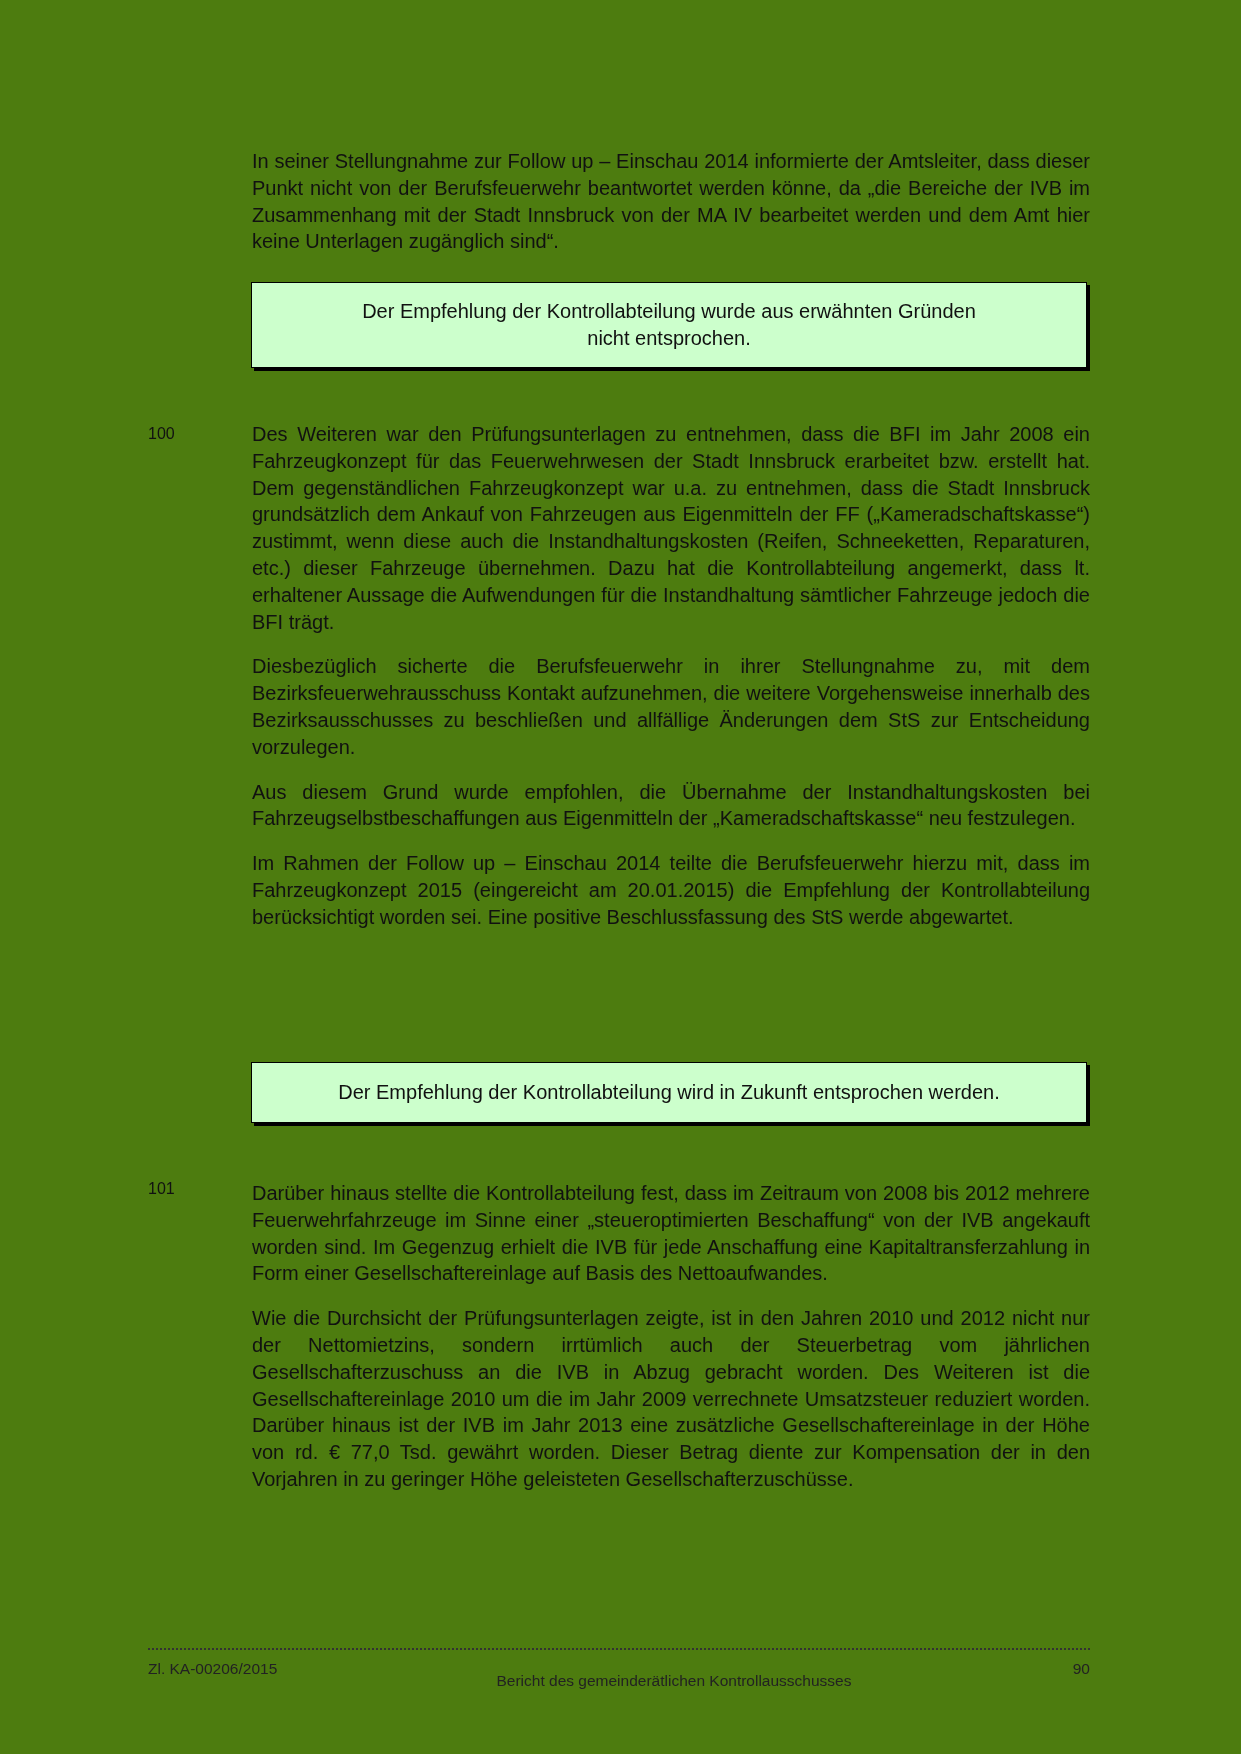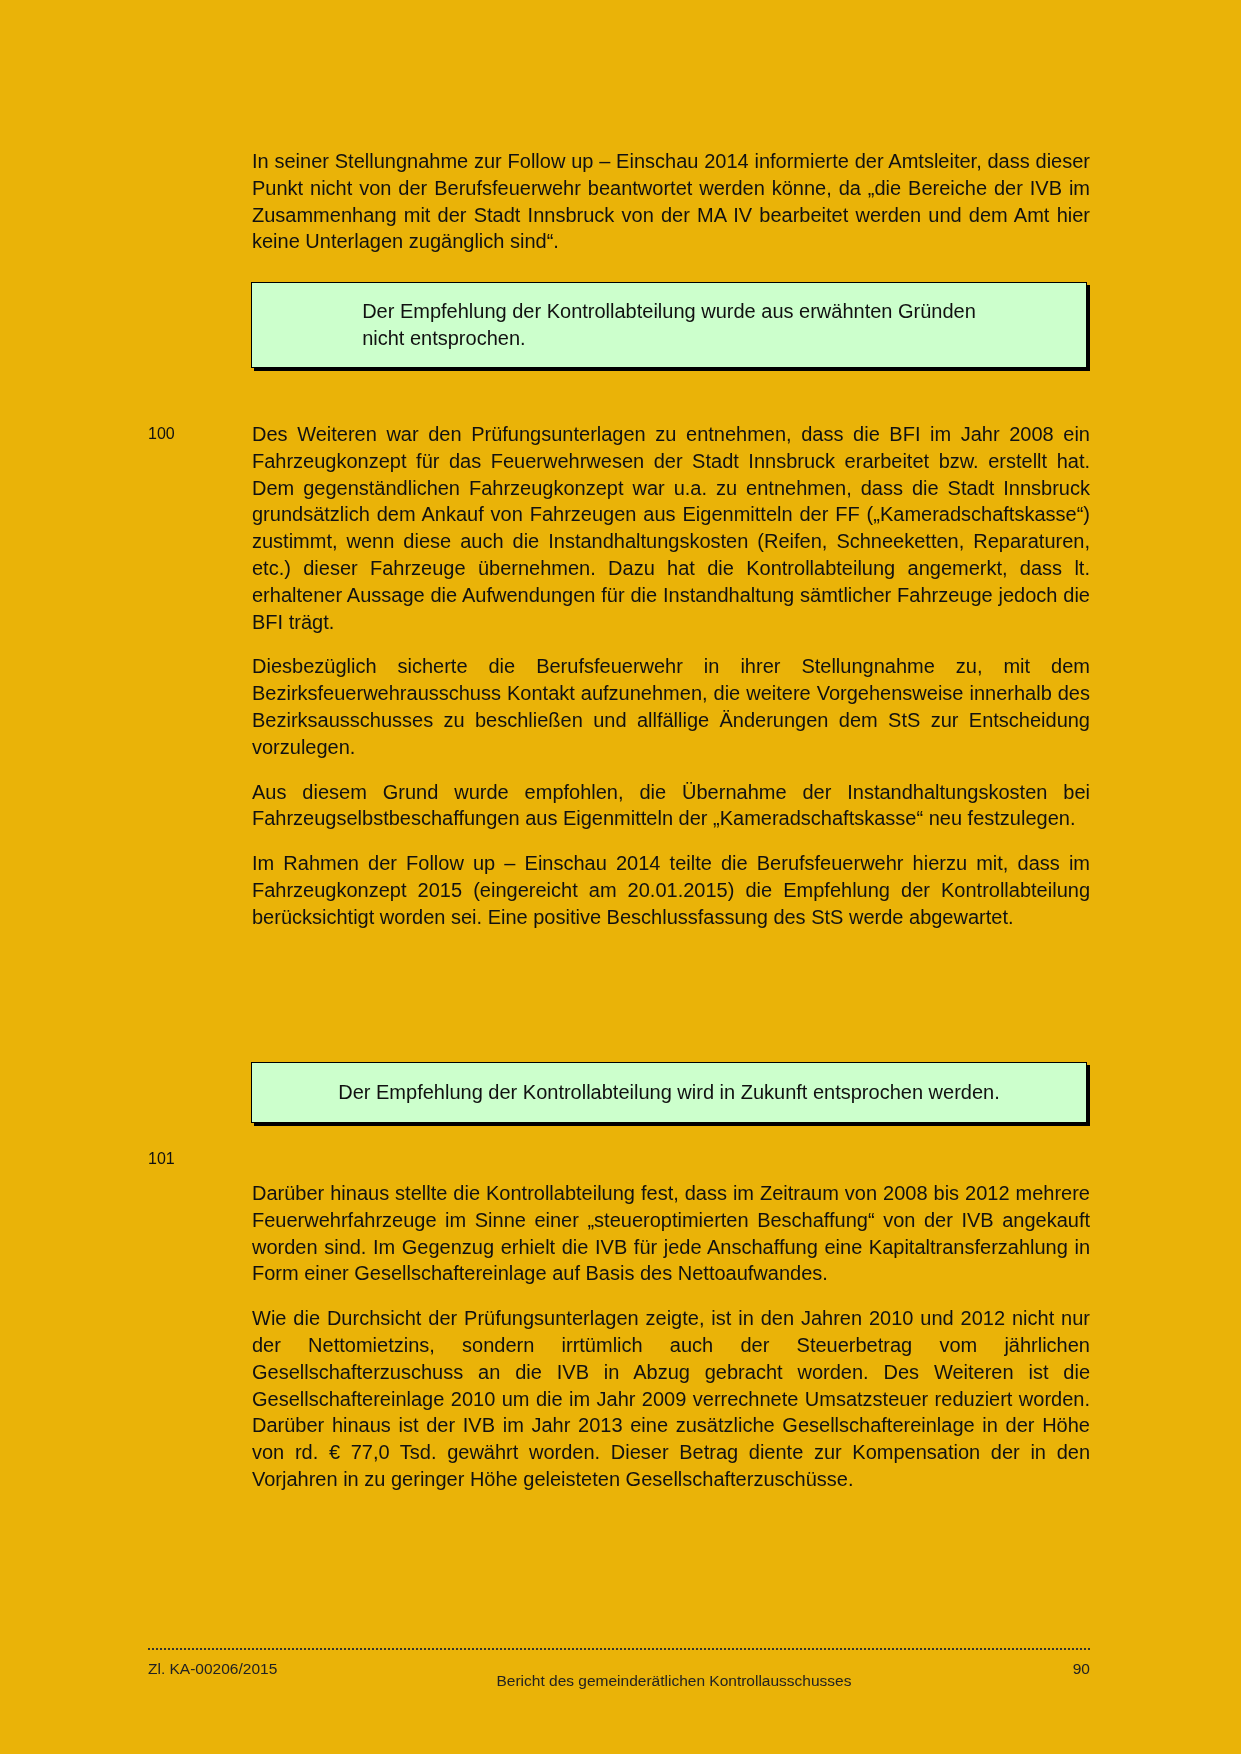--- a/index.html
+++ b/index.html
@@ -1,17 +1,17 @@
 <!DOCTYPE html>
 <html><head>
 <meta charset="utf-8">
 <style>
   html, body { margin: 0; padding: 0; background: #ffffff; }
   body { width: 1241px; height: 1754px; position: relative; overflow: hidden; }
-  .page { position: absolute; left: 0; top: 0; width: 1241px; height: 1754px; background: #eab308; }
+  .page { position: absolute; left: 0; top: 0; width: 1241px; height: 1754px; background: #4d7c0f; }
   .txt {
     font-family: "Liberation Sans", sans-serif;
     font-size: 20px;
     line-height: 26.8px;
     color: #111;
     text-align: justify;
     hyphens: manual;
   }
   .block { position: absolute; left: 252px; width: 838px; }
   .block p { margin: 0 0 18px 0; }
@@ -20,21 +20,21 @@
     position: absolute; left: 148px;
     font-family: "Liberation Sans", sans-serif;
     font-size: 16px; line-height: 26.8px; color: #111;
   }
   .box {
     position: absolute; left: 251px; width: 836px;
     background: #ccffcc;
     border: 1.5px solid #000;
     box-shadow: 3px 3px 0 #000;
     display: flex; align-items: center; justify-content: center;
-    text-align: left;
+    text-align: center;
     font-family: "Liberation Sans", sans-serif;
     font-size: 20px; line-height: 26.8px; color: #111;
     box-sizing: border-box;
   }
   .box span { display: block; }
   .footer-rule {
     position: absolute; left: 148px; top: 1648px; width: 942px; height: 0;
     border-top: 2px dotted #333;
   }
   .footer {
@@ -68,21 +68,21 @@
     <p>Aus diesem Grund wurde empfohlen, die Übernahme der Instandhaltungskosten bei Fahrzeugselbstbeschaffungen aus Eigenmitteln der „Kameradschaftskasse“ neu festzulegen.</p>
     <p>Im Rahmen der Follow up – Einschau 2014 teilte die Berufsfeuerwehr hierzu mit, dass im Fahrzeugkonzept 2015 (eingereicht am 20.01.2015) die Empfehlung der Kontrollabteilung berücksichtigt worden sei. Eine positive Beschlussfassung des StS werde abgewartet.</p>
   </div>
 
   <div class="box" style="top:1062px; height:61px;">
     <div>
       <span>Der Empfehlung der Kontrollabteilung wird in Zukunft entsprochen werden.</span>
     </div>
   </div>
 
-  <div class="num" style="top:1146px;">101</div>
+  <div class="num" style="top:1176px;">101</div>
   <div class="block txt" style="top:1180px;">
     <p>Darüber hinaus stellte die Kontrollabteilung fest, dass im Zeitraum von 2008 bis 2012 mehrere Feuerwehrfahrzeuge im Sinne einer „steueroptimierten Beschaf­fung“ von der IVB angekauft worden sind. Im Gegenzug erhielt die IVB für jede Anschaffung eine Kapitaltransferzahlung in Form einer Gesellschaftereinlage auf Basis des Nettoaufwandes.</p>
     <p>Wie die Durchsicht der Prüfungsunterlagen zeigte, ist in den Jahren 2010 und 2012 nicht nur der Nettomietzins, sondern irrtümlich auch der Steuerbetrag vom jährlichen Gesellschafterzuschuss an die IVB in Abzug gebracht worden. Des Wei­teren ist die Gesellschaftereinlage 2010 um die im Jahr 2009 verrechnete Umsatz­steuer reduziert worden. Darüber hinaus ist der IVB im Jahr 2013 eine zusätzliche Gesellschaftereinlage in der Höhe von rd. € 77,0 Tsd. gewährt worden. Dieser Be­trag diente zur Kompensation der in den Vorjahren in zu geringer Höhe geleisteten Gesellschafterzuschüsse.</p>
   </div>
 
   <div class="footer-rule"></div>
   <div class="footer">
     <span class="left">Zl. KA-00206/2015</span>
     <span class="center">Bericht des gemeinderätlichen Kontrollausschusses</span>
     <span class="right">90</span>

